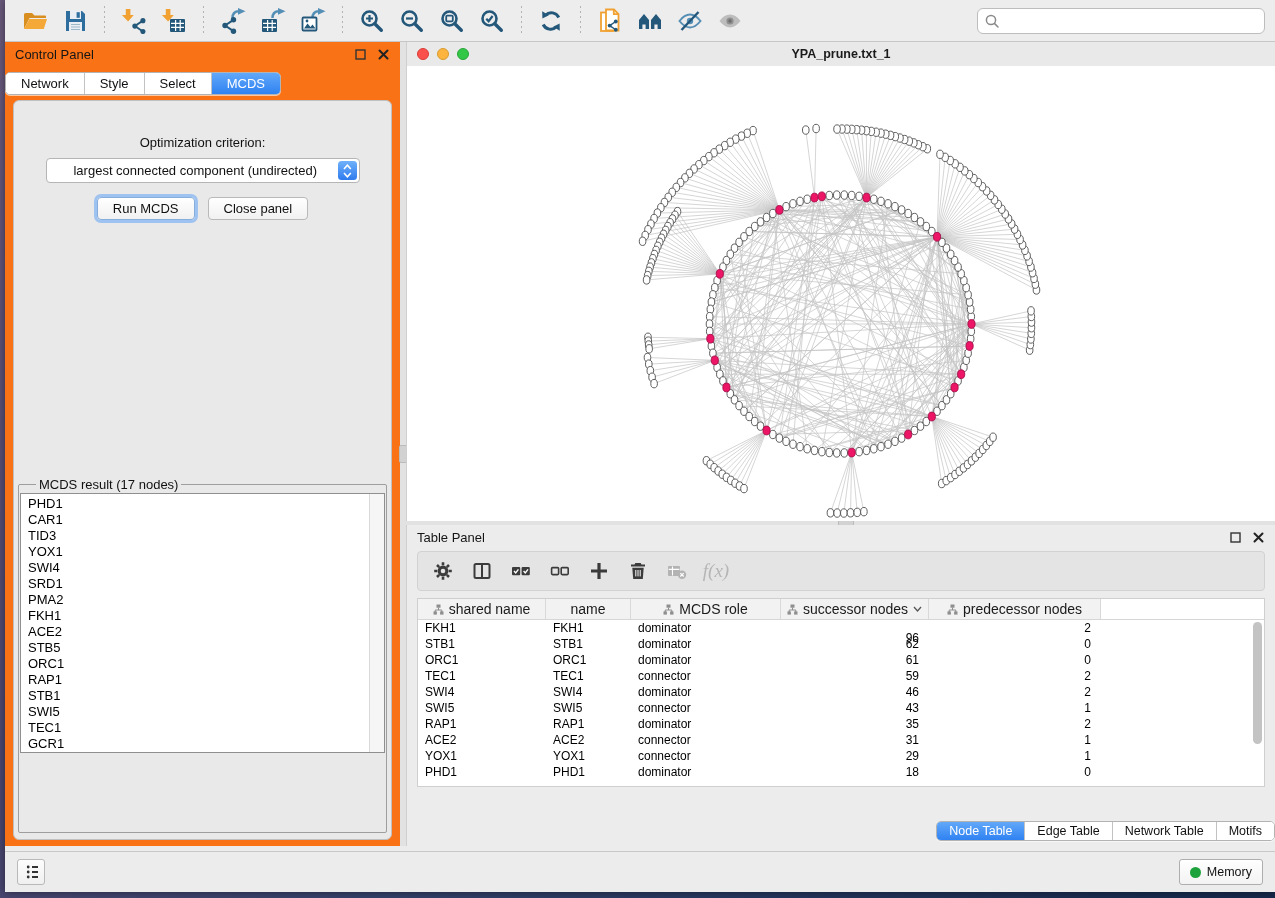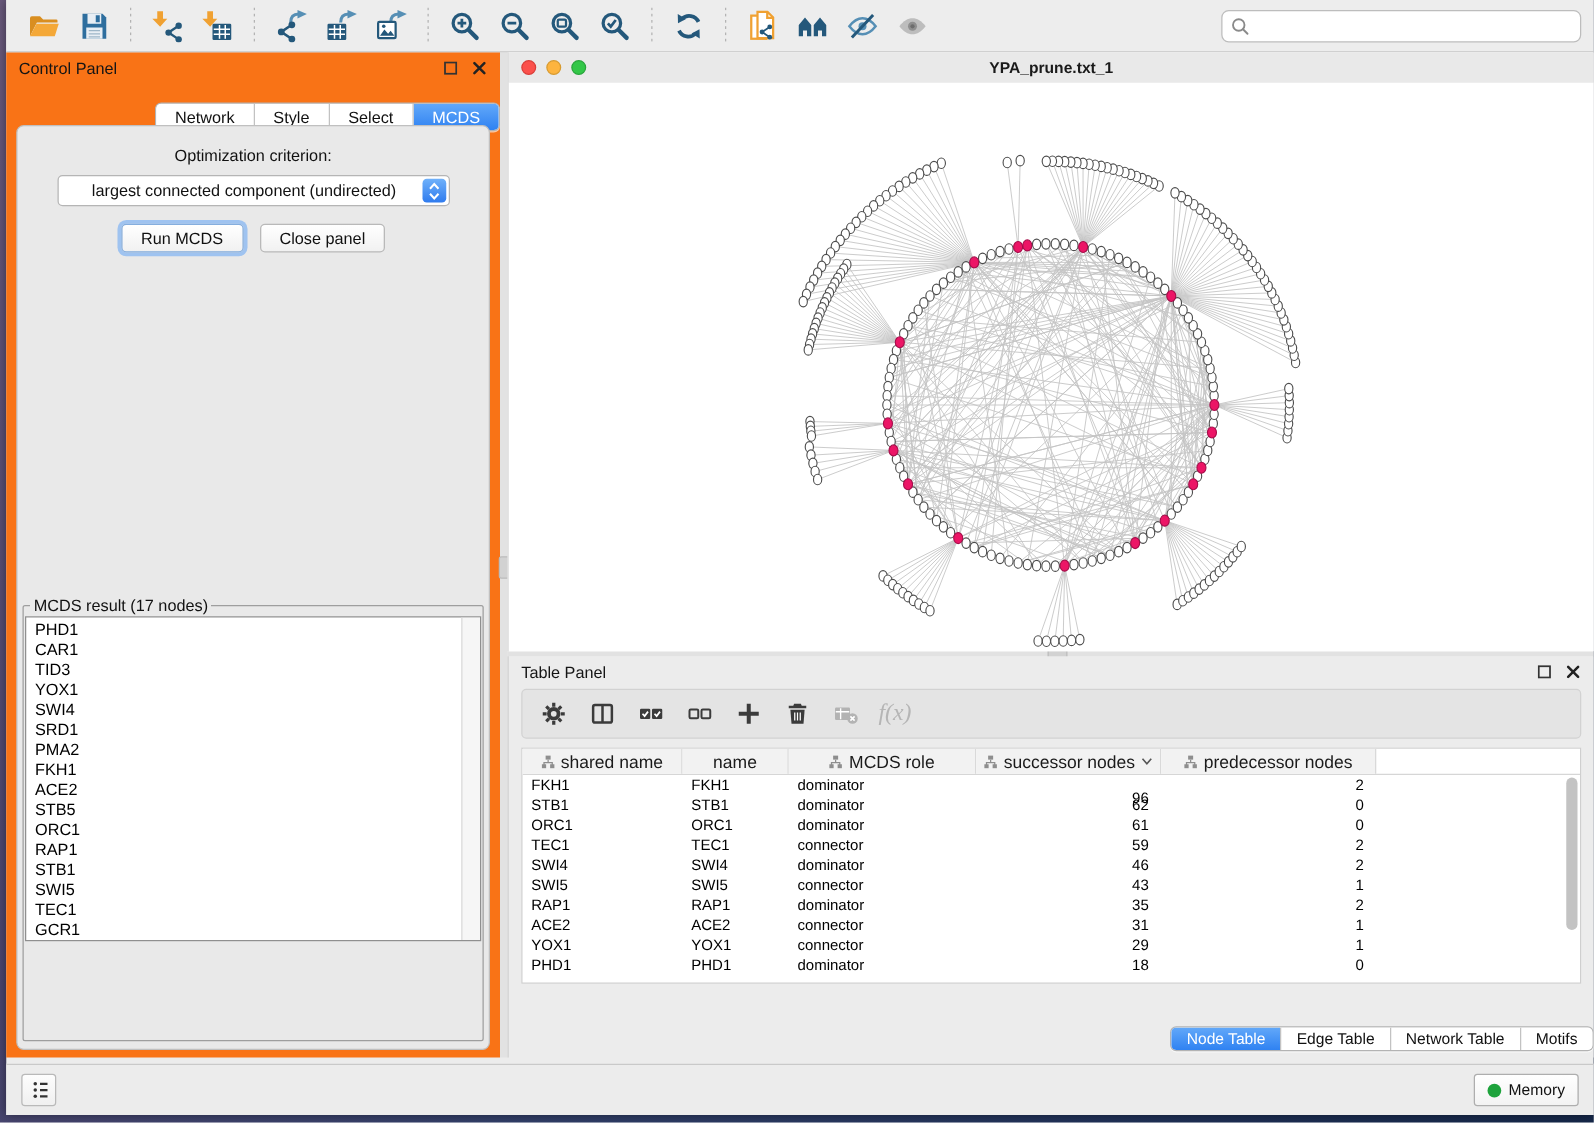--- a/index.html
+++ b/index.html
@@ -18,36 +18,36 @@
   .searchbox{width:288px;height:26px;background:#fff;border:1px solid #bdbdbd;border-radius:6px;display:flex;align-items:center;padding:0 6px;box-sizing:border-box}
   .searchbox input{border:none;outline:none;flex:1;font:13px "Liberation Sans",sans-serif;background:transparent;margin-left:4px}
 
   
   .panel-title{font-size:13px;color:#151515;display:flex;align-items:center;height:24px;padding:0 10px}
   .win-btns{margin-left:auto;display:flex;gap:9px;align-items:center}
   .win-btn{background:none;border:none;padding:0;cursor:pointer;display:flex;align-items:center;justify-content:center;width:14px;height:14px}
 
   
   .control-panel{position:absolute;left:0;top:42px;width:395px;bottom:46px;background:#f97316}
-  .cp-tabs-row{display:flex;justify-content:flex-end;margin-top:16px}
+  .cp-tabs-row{display:flex;justify-content:flex-start;margin-top:6px}
   .seg{display:inline-flex;border:1px solid #b3b3b3;border-radius:5px;overflow:hidden;background:#fff;box-shadow:0 1px 0 rgba(255,255,255,.6)}
   .seg button{border:none;background:#fff;font:13px "Liberation Sans",sans-serif;padding:3px 15px;cursor:pointer;border-left:1px solid #c2c2c2;color:#111}
   .seg button:first-child{border-left:none}
   .seg button.active{background:linear-gradient(#62a8f9,#2f82f2);color:#fff}
   .cp-box{position:absolute;left:8px;right:8px;top:58px;bottom:6px;background:#e9e9e9;border:1px solid #c0c0c0;border-radius:6px;display:flex;flex-direction:column}
-  .opt-label{text-align:center;font-size:13px;color:#111;margin-top:16px}
+  .opt-label{text-align:center;font-size:13px;color:#111;margin-top:34px}
   .combo{margin:8px auto 0;width:312px;height:23px;background:#fff;border:1px solid #b5b5b5;border-radius:4px;display:flex;align-items:center;cursor:pointer}
   .combo .val{flex:1;text-align:center;font-size:13px;color:#111;padding-left:6px;white-space:nowrap}
   .combo .stepper{width:19px;height:19px;margin-right:1.5px;border-radius:3.5px;background:linear-gradient(#6fb1fa,#2f7bee);display:flex;align-items:center;justify-content:center}
   .btn-row{display:flex;justify-content:center;gap:13px;margin-top:14px}
   .pushbtn{font:13px "Liberation Sans",sans-serif;color:#111;background:linear-gradient(#ffffff,#f1f1f1);border:1px solid #b9b9b9;border-radius:4px;padding:3px 15px;cursor:pointer}
   .pushbtn.focused{box-shadow:0 0 0 3px rgba(110,170,245,.6);border-color:#85aede}
   .cp-spacer{flex:1}
   fieldset.mcds{margin:0 4px 6px 4px;height:352px;border:1px solid #9e9e9e;border-radius:2px;padding:1px;background:#e9e9e9}
-  fieldset.mcds legend{font-size:13px;color:#111;padding:0 3px;margin-left:4px}
+  fieldset.mcds legend{font-size:13px;color:#111;padding:0 3px;margin-left:16px}
   .mcds-list{position:relative;height:100%;background:#fff;border:1px solid #8f8f8f;overflow:hidden;box-sizing:border-box}
   .mcds-items{padding:2px 0 0 7px}
   .mcds-items div{font-size:13px;line-height:16px;color:#000}
   .vtrack{position:absolute;right:0;top:0;bottom:0;width:14px;background:#f6f6f6;border-left:1px solid #d9d9d9}
 
   
   .vsplit{position:absolute;left:395px;top:42px;width:6px;bottom:46px;background:#e2e2e2;cursor:col-resize}
   .vsplit .grip{position:absolute;left:-1px;top:403px;width:8px;height:16px;background:#d2d2d2;border:1px solid #bbb;border-radius:2px}
   .hsplit{position:absolute;left:401px;right:0;top:521px;height:4px;background:#e2e2e2;cursor:row-resize}
   .hsplit .grip{position:absolute;left:432px;top:-3px;width:14px;height:9px;background:#d2d2d2;border:1px solid #bbb;border-radius:2px}

